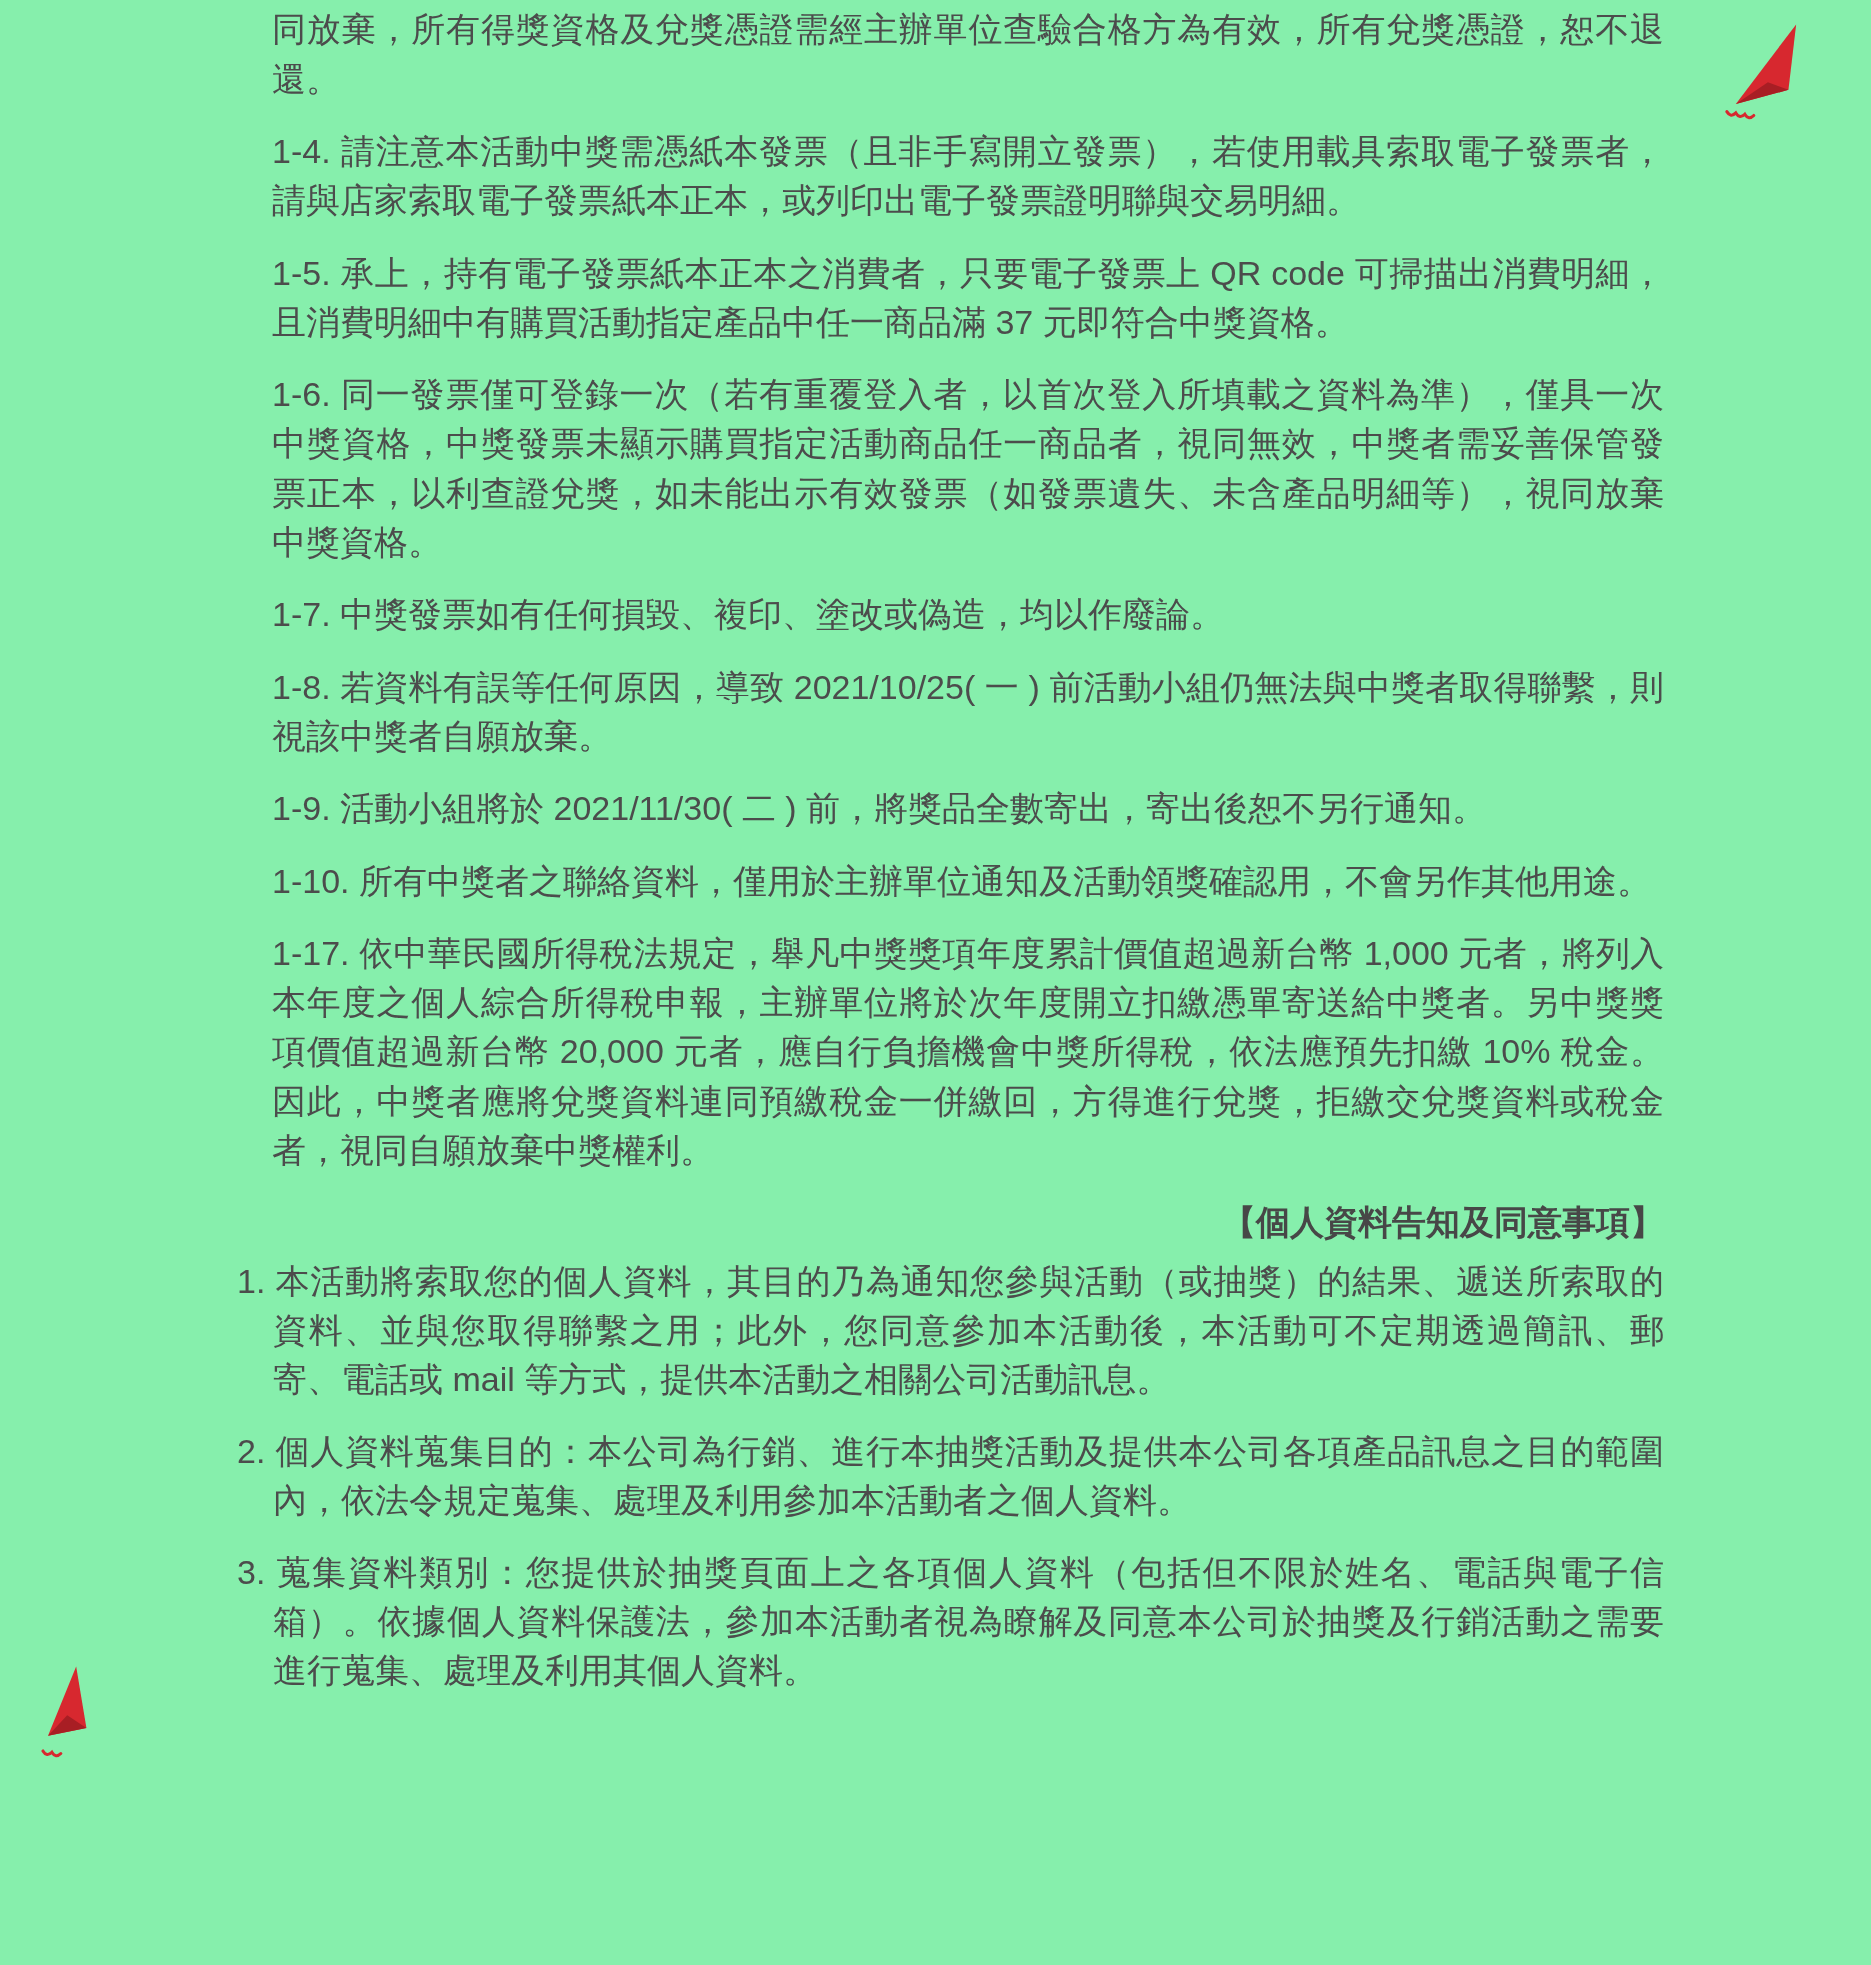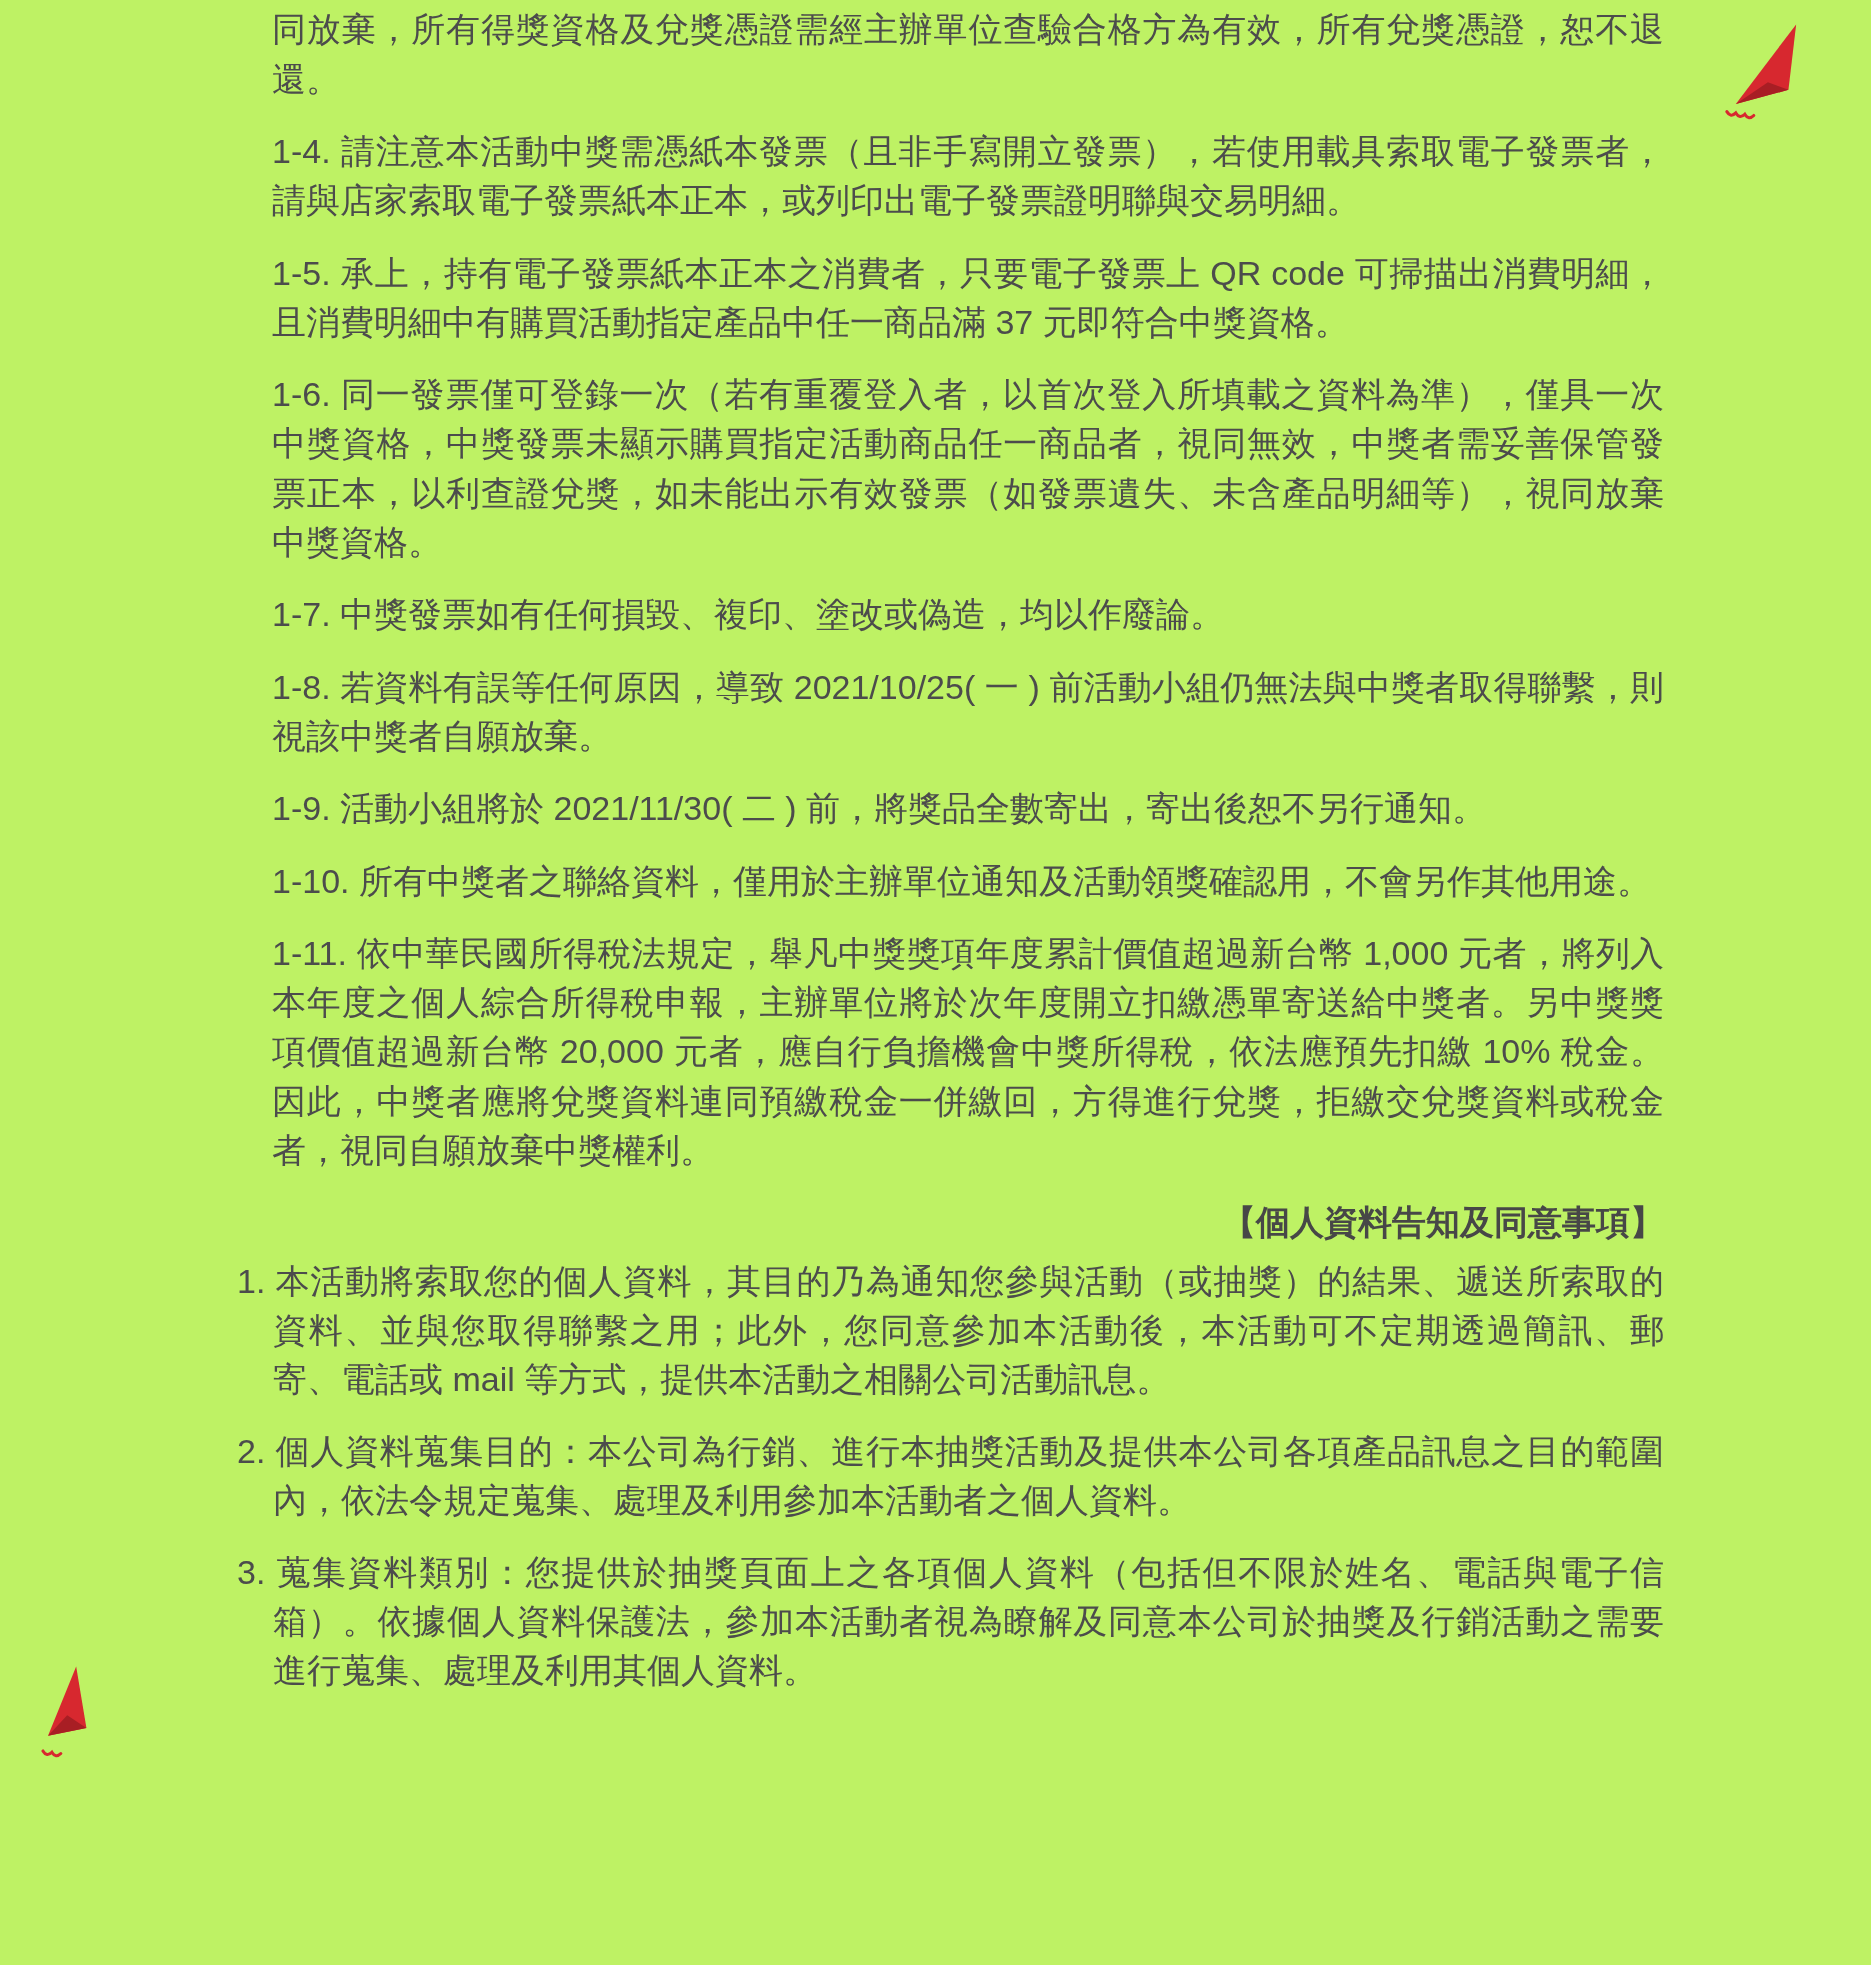--- a/index.html
+++ b/index.html
@@ -11,21 +11,21 @@
   body {
     font-family: "Liberation Sans", sans-serif;
     color: #4c4c4c;
     font-size: 34px;
     line-height: 1.45;
   }
   .page {
     position: relative;
     width: 1872px;
     height: 1965px;
-    background: #bef264;
+    background: #86efac;
     overflow: hidden;
   }
   .content {
     position: absolute;
     left: 237px;
     top: 5.4px;
     width: 1427px;
     text-align: justify;
   }
   .clause {
@@ -102,21 +102,21 @@
       <span class="num">1-9.</span>
       <span>活動小組將於 2021/11/30( 二 ) 前，將獎品全數寄出，寄出後恕不另行通知。</span>
     </p>
 
     <p class="clause">
       <span class="num">1-10.</span>
       <span>所有中獎者之聯絡資料，僅用於主辦單位通知及活動領獎確認用，不會另作其他用途。</span>
     </p>
 
     <p class="clause">
-      <span class="num">1-11.</span>
+      <span class="num">1-17.</span>
       <span>依中華民國所得稅法規定，舉凡中獎獎項年度累計價值超過新台幣 1,000 元者，將列入本年度之個人綜合所得稅申報，主辦單位將於次年度開立扣繳憑單寄送給中獎者。另中獎獎項價值超過新台幣 20,000 元者，應自行負擔機會中獎所得稅，依法應預先扣繳 10% 稅金。因此，中獎者應將兌獎資料連同預繳稅金一併繳回，方得進行兌獎，拒繳交兌獎資料或稅金者，視同自願放棄中獎權利。</span>
     </p>
 
     <h2 class="heading">【個人資料告知及同意事項】</h2>
 
 
     <div class="pitem">
       <span class="num">1.</span>
       <span>本活動將索取您的個人資料，其目的乃為通知您參與活動（或抽獎）的結果、遞送所索取的資料、並與您取得聯繫之用；此外，您同意參加本活動後，本活動可不定期透過簡訊、郵寄、電話或 mail 等方式，提供本活動之相關公司活動訊息。</span>
     </div>

